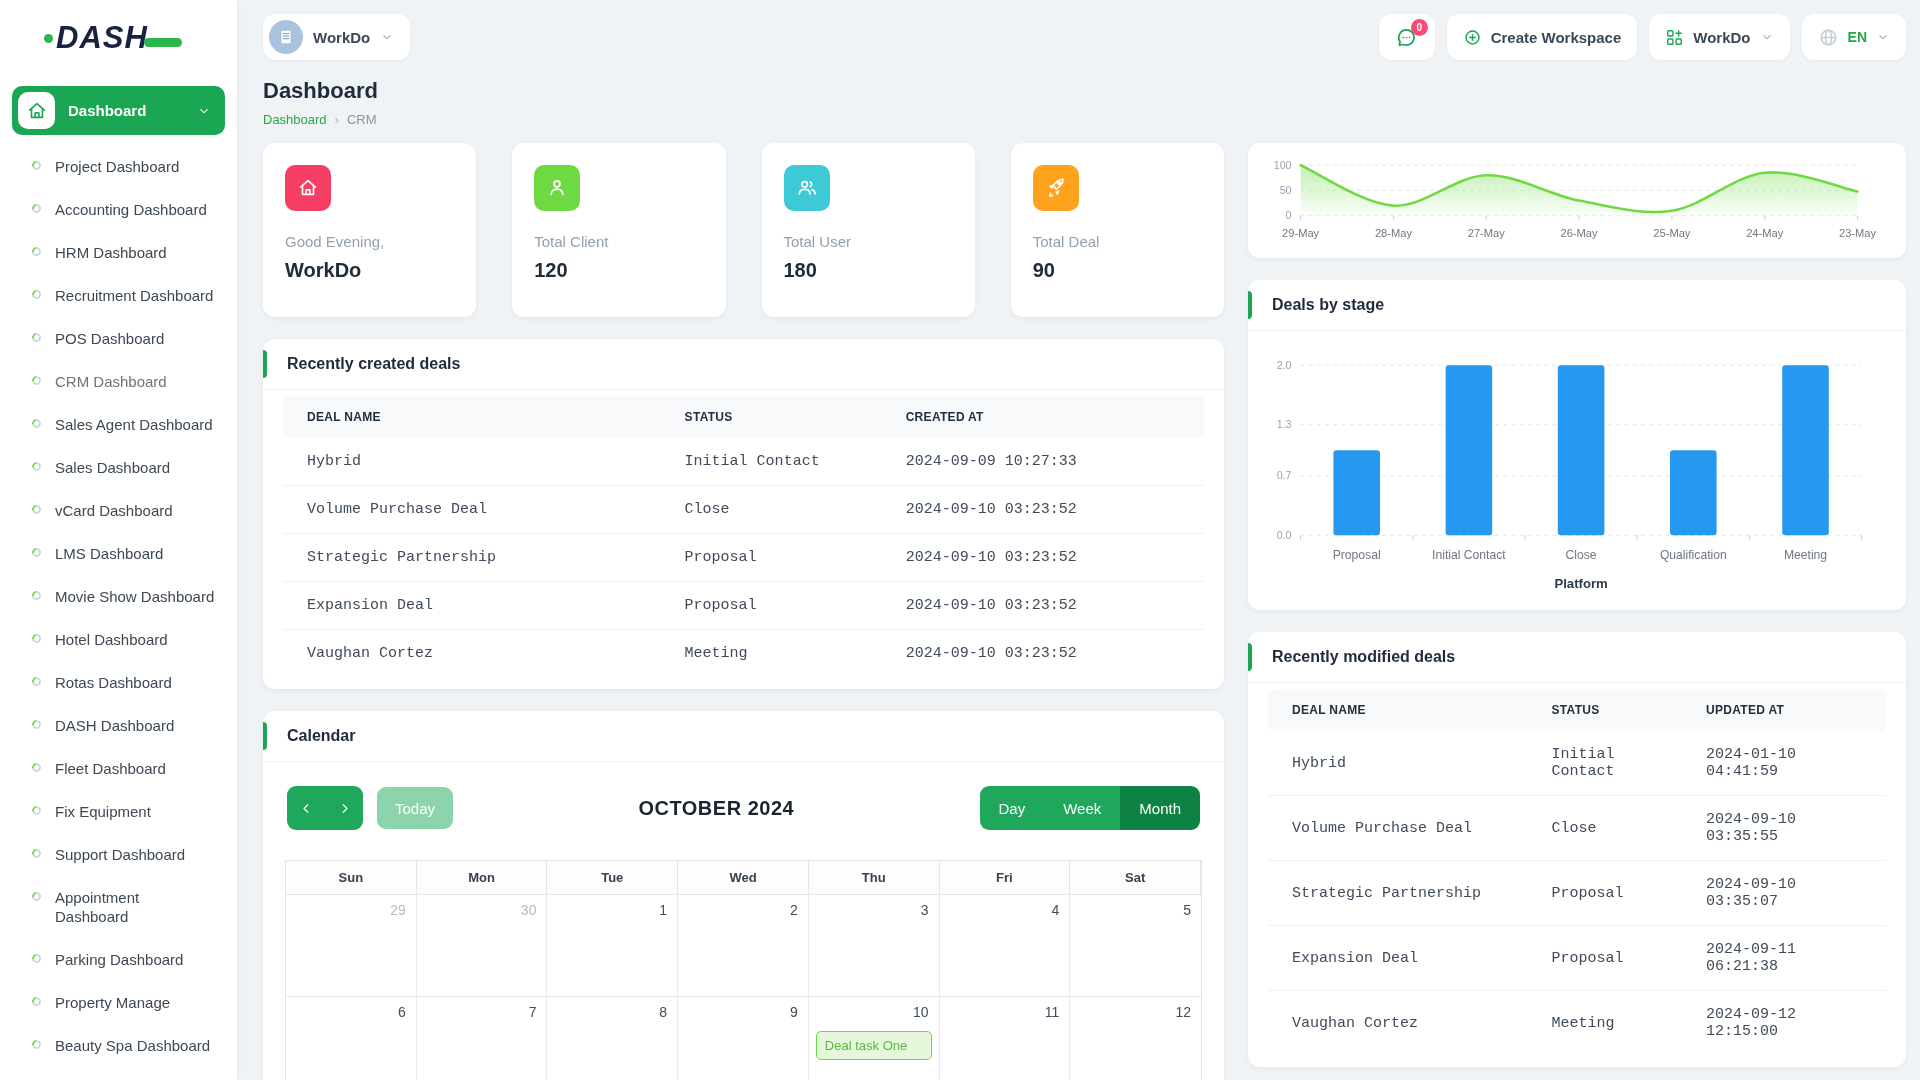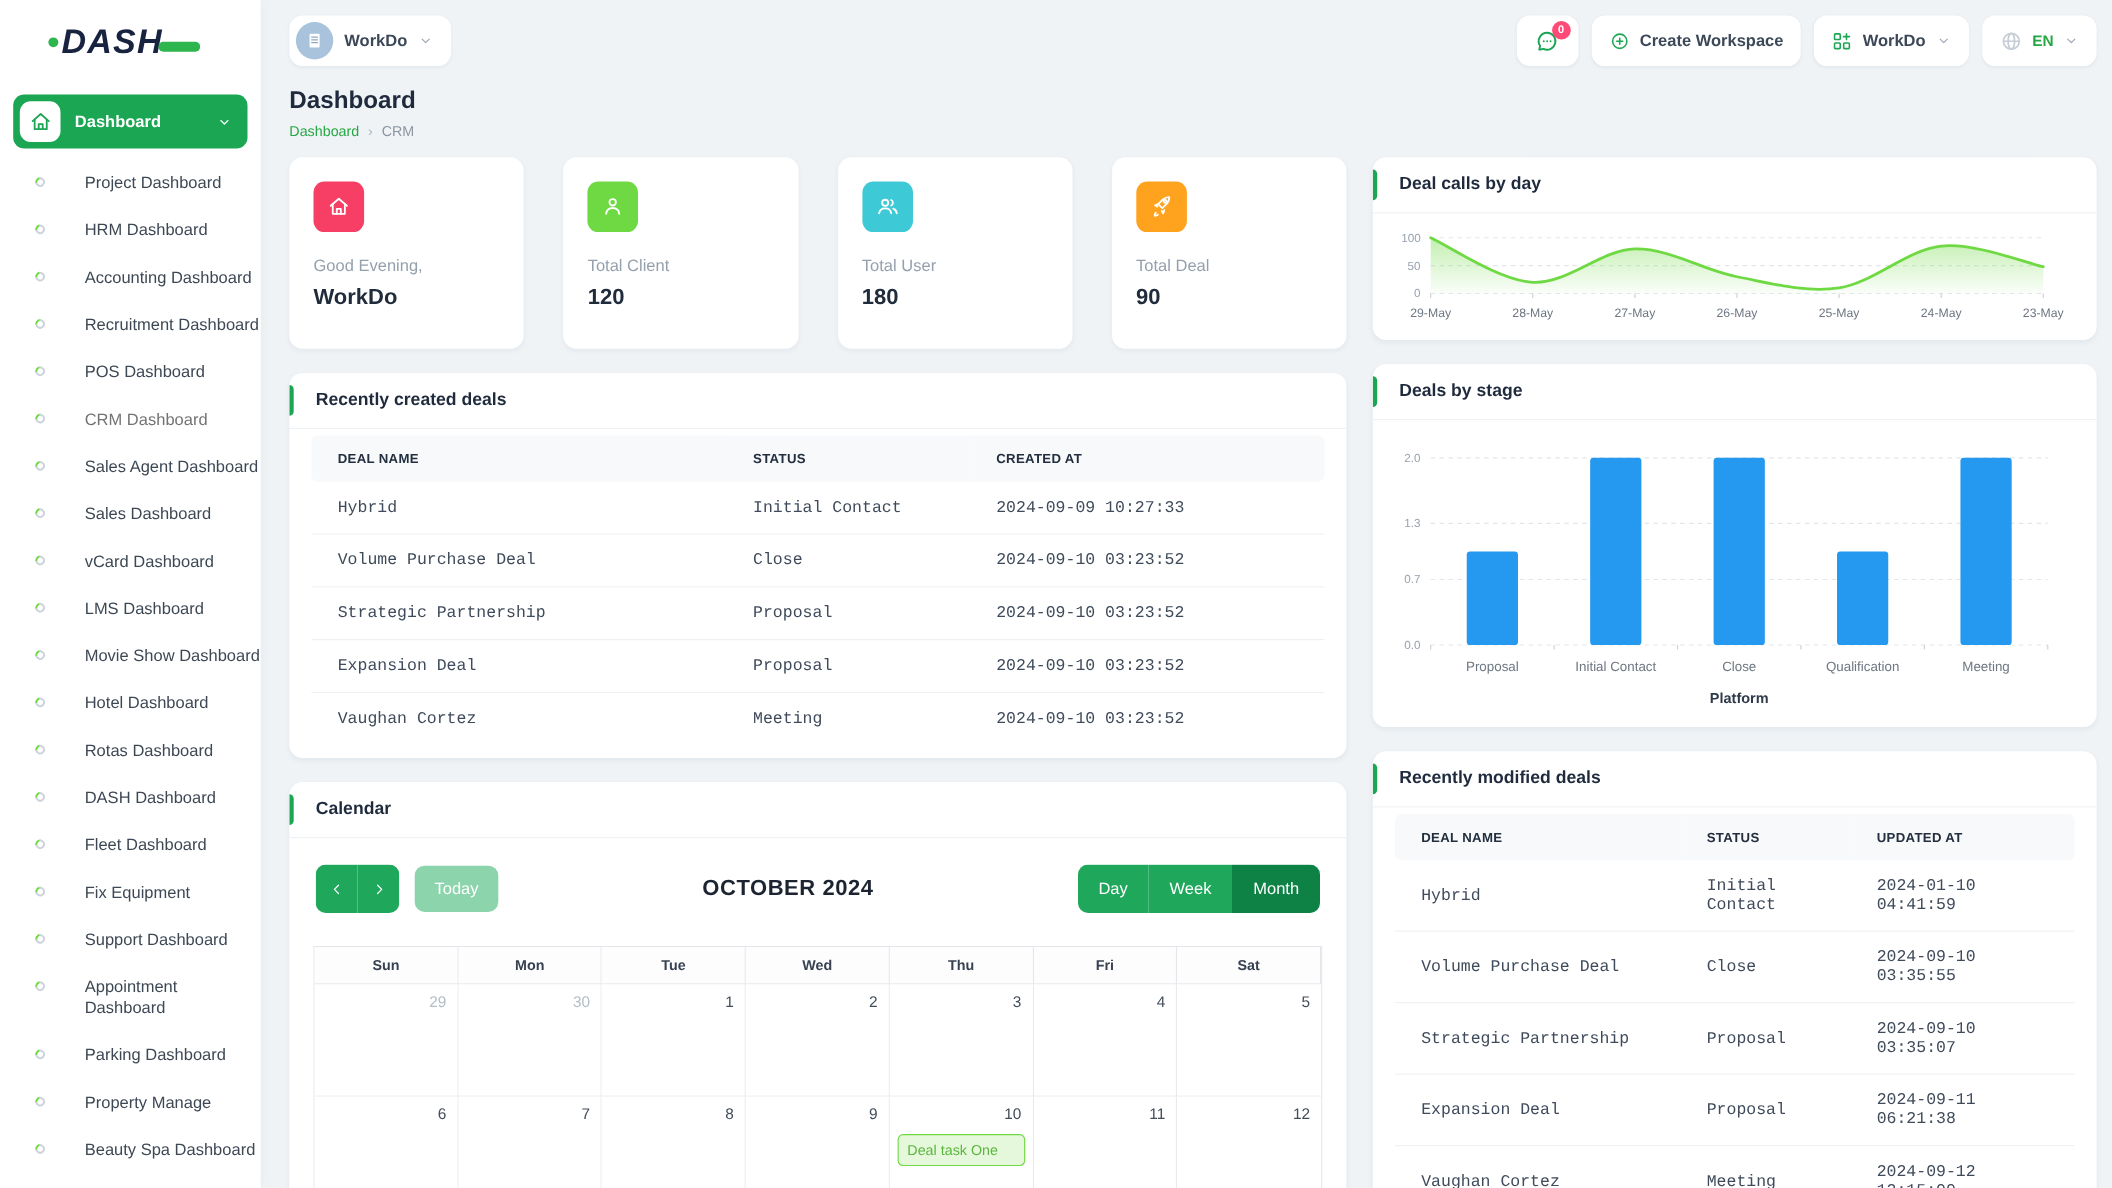--- a/index.html
+++ b/index.html
@@ -18,21 +18,21 @@
                 padding:6px 14px 6px 6px; cursor:pointer; }
   .side-group .tile { width:37px; height:37px; background:#fff; border-radius:10px; display:flex;
                       align-items:center; justify-content:center; color:#1AA653; flex:none; }
   .side-group .glabel { color:#fff; font-weight:700; font-size:15px; flex:1; }
   .side-group .icon svg { display:block; }
   .side-item { display:flex; align-items:flex-start; gap:14px; padding:12px 4px 12px 20px;
                font-size:15px; color:#3d4854; cursor:pointer; }
   .side-item .bullet { width:9px; height:9px; border-radius:50%; border:2px solid #cdd5dc;
                        border-left-color:#6FD943; flex:none; margin-top:4px; transform:rotate(35deg); }
   .side-item.active .side-label { color:#737373; }
-  .side-item .side-label { white-space:nowrap; line-height:19px;margin-left:22px; }
+  .side-item .side-label { white-space:nowrap; line-height:19px; }
   .side-item.wrap .side-label { white-space:normal; max-width:128px; }
 
   
   .topbar { position:absolute; left:237px; right:0; top:0; height:64px; display:flex;
             align-items:center; padding:10px 14px 0 26px; gap:12px; }
   .pill { background:#fff; border-radius:12px; height:46px; display:flex; align-items:center;
           box-shadow:0 1px 3px rgba(25,39,60,.05); cursor:pointer; }
   .ws-pill { padding:6px 16px 6px 6px; gap:10px; }
   .avatar { width:34px; height:34px; border-radius:50%; background:#A9C3DC; display:flex;
             align-items:center; justify-content:center; }
@@ -144,25 +144,25 @@
           </svg>
         </span>
     </div>
     <div style="margin-top:10px">
         <div class="side-item">
           <span class="bullet"></span>
           <span class="side-label">Project Dashboard</span>
         </div>
         <div class="side-item">
           <span class="bullet"></span>
+          <span class="side-label">Accounting Dashboard</span>
+        </div>
+        <div class="side-item">
+          <span class="bullet"></span>
           <span class="side-label">HRM Dashboard</span>
-        </div>
-        <div class="side-item">
-          <span class="bullet"></span>
-          <span class="side-label">Accounting Dashboard</span>
         </div>
         <div class="side-item">
           <span class="bullet"></span>
           <span class="side-label">Recruitment Dashboard</span>
         </div>
         <div class="side-item">
           <span class="bullet"></span>
           <span class="side-label">POS Dashboard</span>
         </div>
         <div class="side-item active">
@@ -493,24 +493,20 @@
             </div>
             <div class="cal-day r1">
               <span class="daynum">12</span>
             </div>
           </div>
       </div>
     </div>
 
     <div class="col-right">
       <div class="card">
-        <div class="sec-header">
-          <span class="accent"></span>
-          <span>Deal calls by day</span>
-        </div>
         <div class="chart-body">
             <svg viewBox="0 0 630 98">
               <defs>
                 <linearGradient id="gArea" x1="0" y1="0" x2="0" y2="1">
                   <stop offset="0" stop-color="#6FD943" stop-opacity=".42"></stop>
                   <stop offset="1" stop-color="#6FD943" stop-opacity=".03"></stop>
                 </linearGradient>
               </defs>
               <line x1="46" y1="12" x2="596" y2="12" stroke="#e2e6eb" stroke-dasharray="4 4"></line>
               <text x="37" y="15.5" text-anchor="end" font-size="10.5" fill="#98a2b0">100</text>

